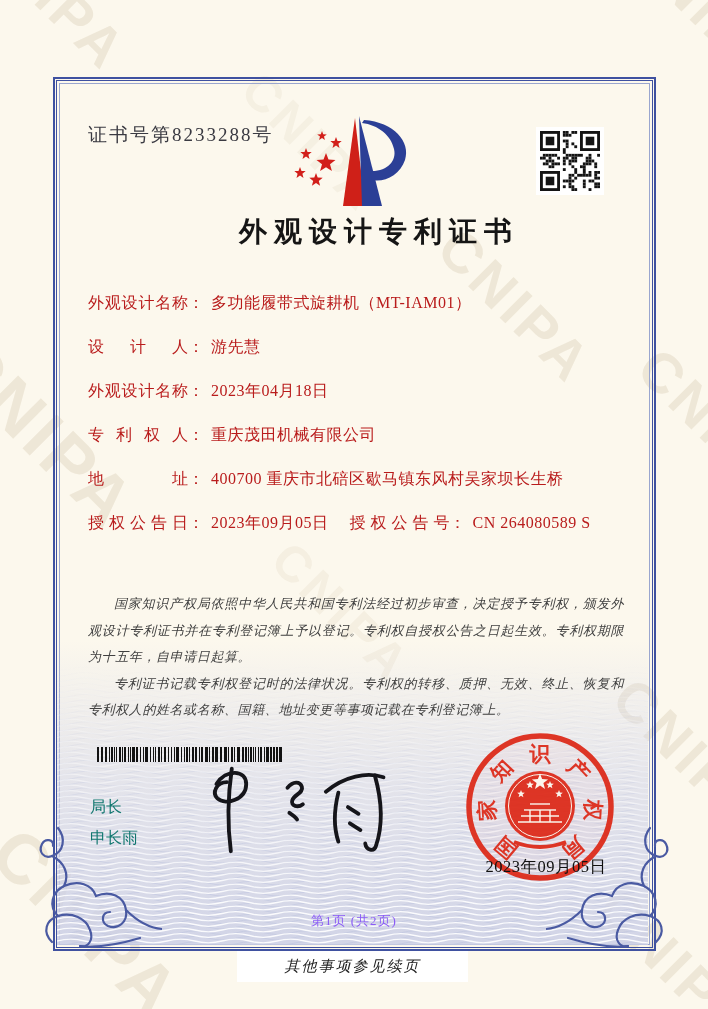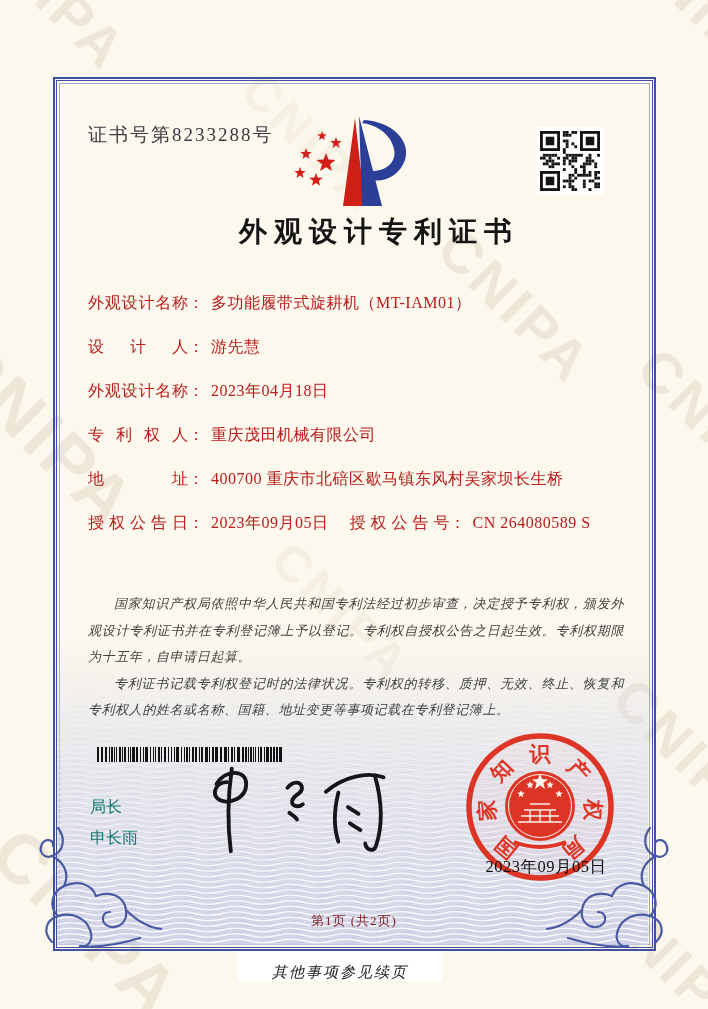--- a/index.html
+++ b/index.html
@@ -31,24 +31,24 @@
          font-style:italic;font-family:"DejaVu Serif","Liberation Serif",serif;color:#404040;
          text-align:justify;letter-spacing:0.6px;}
   .paras p{margin:0;text-indent:2em;}
   #barcode{position:absolute;left:97px;top:747px;z-index:4;}
   .director{position:absolute;left:90px;top:791px;z-index:4;font-family:"Liberation Sans","DejaVu Sans",sans-serif;
             font-size:16px;line-height:31px;color:#0f766e;}
   #signature{position:absolute;left:203px;top:757px;z-index:4;}
   #seal{position:absolute;left:450px;top:718px;z-index:4;opacity:0.93;}
   .seal-date{position:absolute;left:466px;top:856px;width:160px;text-align:center;font-size:16.5px;
              color:#101010;z-index:5;letter-spacing:0.5px;}
-  .page-info{position:absolute;left:0;top:912px;width:708px;text-align:center;font-size:13px;color:#7f1d1d;
+  .page-info{position:absolute;left:0;top:912px;width:708px;text-align:center;font-size:13px;color:#8b5cf6;
              z-index:4;letter-spacing:1px;}
-  .cont-box{position:absolute;left:237px;top:951px;width:206px;height:31px;background:#ffffff;z-index:6;
-            display:flex;align-items:flex-end;justify-content:center;}
+  .cont-box{position:absolute;left:237px;top:951px;width:231px;height:31px;background:#ffffff;z-index:6;
+            display:flex;align-items:center;justify-content:center;}
   .cont-box span{font-size:15px;font-style:italic;font-family:"DejaVu Serif","Liberation Serif",serif;
             letter-spacing:2px;color:#222;}
 </style>
 </head>
 <body>
 
 <div class="page">
 
   <div id="wm-layer">
       <div class="wm" style="left: -45px; top: -40px; font-size: 56px; opacity: 1;">CNIPA</div>

